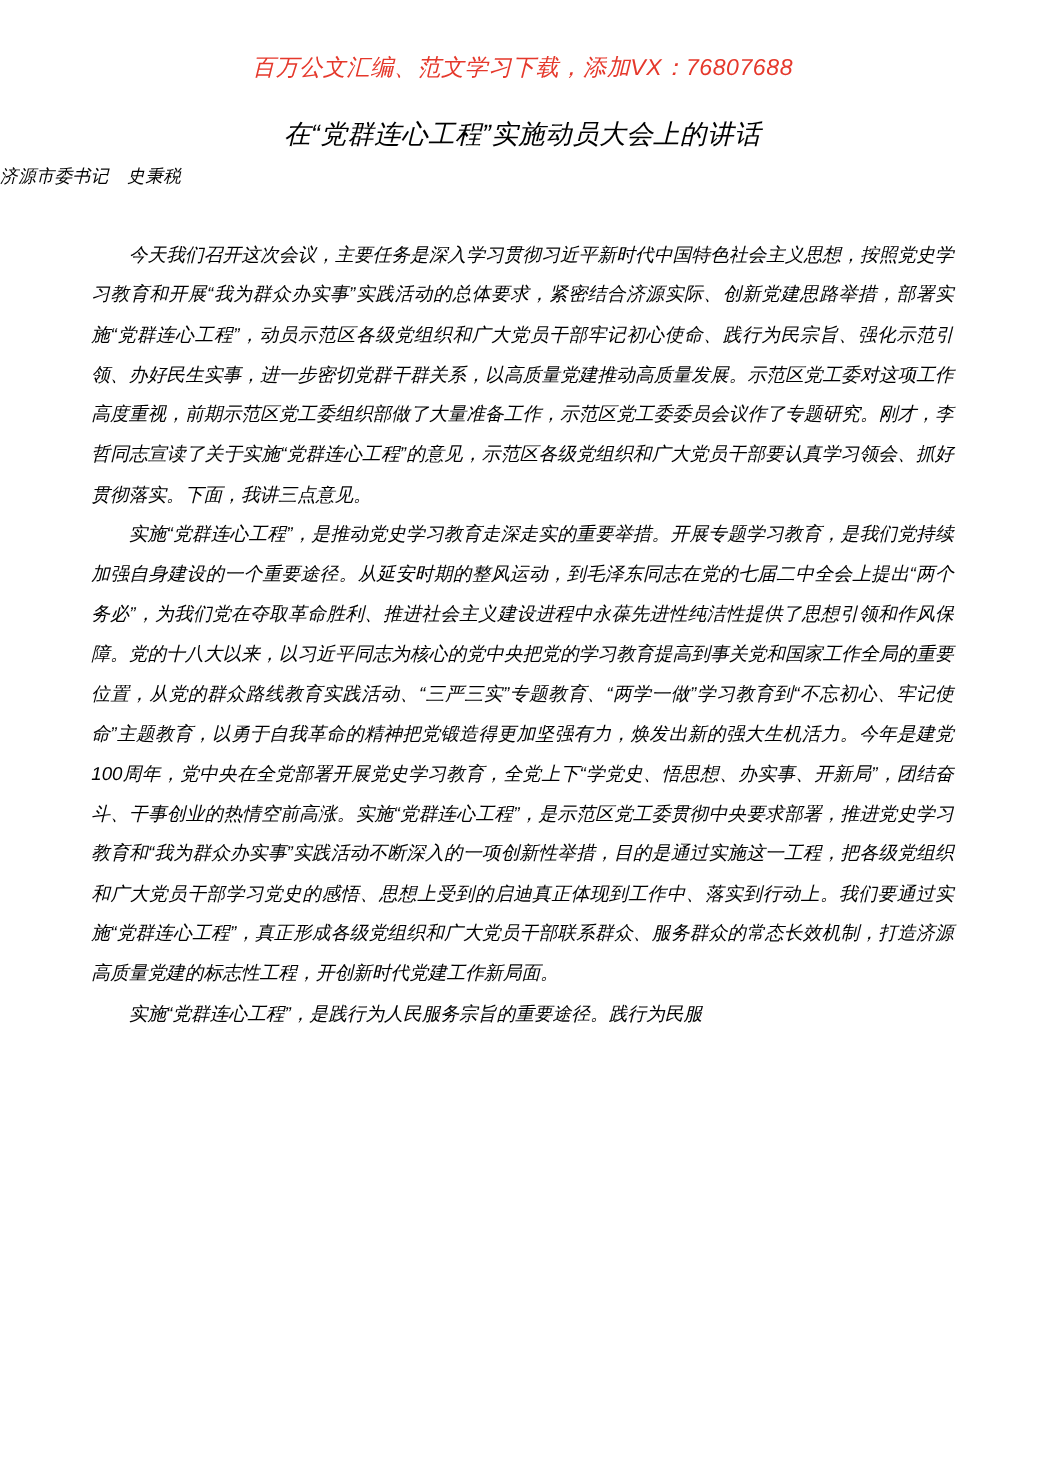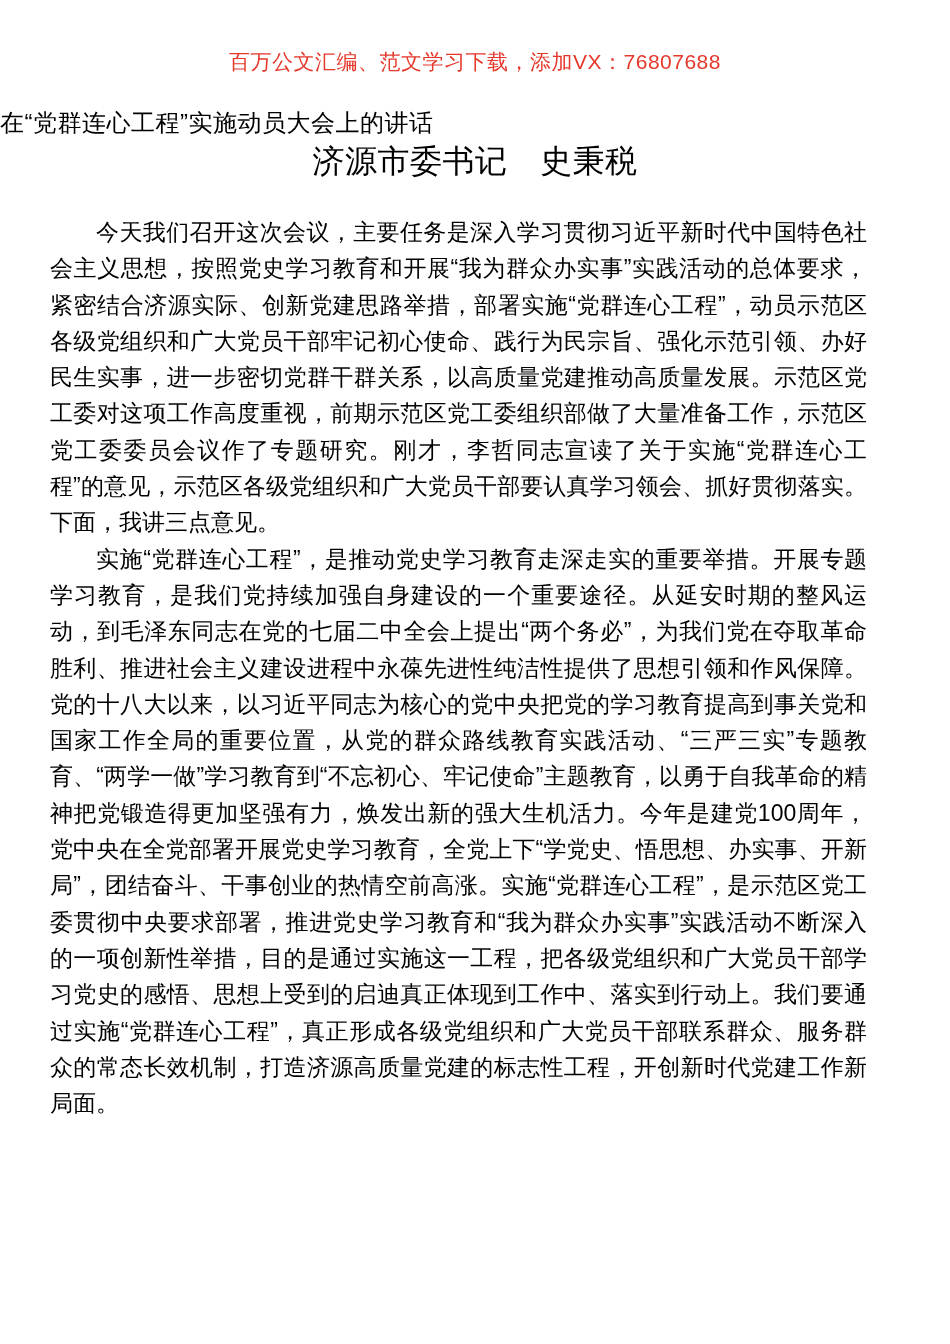--- a/index.html
+++ b/index.html
@@ -6,45 +6,47 @@
   html, body { background: #ffffff; }
   .page {
     position: relative;
     width: 950px;
     height: 1274px;
     margin: 0 auto;
     background: var(--page-background, #ffffff);
     overflow: hidden;
     color: var(--text, #000000);
     font-family: "Liberation Sans", "DejaVu Sans", sans-serif;
+    font-style: italic;
   }
   .notice {
     margin-top: 46px;
     text-align: center;
     font-size: 21px;
     line-height: 32px;
     color: var(--notice-red, #e5382b);
     letter-spacing: 0.5px;
   }
   .title {
     margin-top: 26px;
+    text-align: center;
     font-size: 24px;
     font-weight: normal;
     line-height: 38px;
     letter-spacing: 0.5px;
   }
   .center-line {
-    text-align: center;
-    font-size: 32px;
+    text-align: left;
+    font-size: 16px;
     line-height: 38px;
     letter-spacing: 0.5px;
   }
   .body {
-    margin: 34px 83px 0 50px;
-    font-size: 23px;
+    margin: 34px 83px 0 83px;
+    font-size: 17px;
     line-height: 36.3px;
     text-align: justify;
     text-justify: inter-ideograph;
   }
   .body p { text-indent: 2em; }
   .body p.heading { font-weight: bold; }
   .clip {
     max-height: 37px;
     overflow: hidden;
   }
@@ -68,19 +70,22 @@
   <div class="notice">百万公文汇编、范文学习下载，添加VX：76807688</div>
 
   <h1 class="title">在“党群连心工程”实施动员大会上的讲话</h1>
 
   <div class="center-line">济源市委书记　史秉税</div>
 
 
   <div class="body">
     <p>今天我们召开这次会议，主要任务是深入学习贯彻习近平新时代中国特色社会主义思想，按照党史学习教育和开展“我为群众办实事”实践活动的总体要求，紧密结合济源实际、创新党建思路举措，部署实施“党群连心工程”，动员示范区各级党组织和广大党员干部牢记初心使命、践行为民宗旨、强化示范引领、办好民生实事，进一步密切党群干群关系，以高质量党建推动高质量发展。示范区党工委对这项工作高度重视，前期示范区党工委组织部做了大量准备工作，示范区党工委委员会议作了专题研究。刚才，李哲同志宣读了关于实施“党群连心工程”的意见，示范区各级党组织和广大党员干部要认真学习领会、抓好贯彻落实。下面，我讲三点意见。</p>
     <p>实施“党群连心工程”，是推动党史学习教育走深走实的重要举措。开展专题学习教育，是我们党持续加强自身建设的一个重要途径。从延安时期的整风运动，到毛泽东同志在党的七届二中全会上提出“两个务必”，为我们党在夺取革命胜利、推进社会主义建设进程中永葆先进性纯洁性提供了思想引领和作风保障。党的十八大以来，以习近平同志为核心的党中央把党的学习教育提高到事关党和国家工作全局的重要位置，从党的群众路线教育实践活动、“三严三实”专题教育、“两学一做”学习教育到“不忘初心、牢记使命”主题教育，以勇于自我革命的精神把党锻造得更加坚强有力，焕发出新的强大生机活力。今年是建党100周年，党中央在全党部署开展党史学习教育，全党上下“学党史、悟思想、办实事、开新局”，团结奋斗、干事创业的热情空前高涨。实施“党群连心工程”，是示范区党工委贯彻中央要求部署，推进党史学习教育和“我为群众办实事”实践活动不断深入的一项创新性举措，目的是通过实施这一工程，把各级党组织和广大党员干部学习党史的感悟、思想上受到的启迪真正体现到工作中、落实到行动上。我们要通过实施“党群连心工程”，真正形成各级党组织和广大党员干部联系群众、服务群众的常态长效机制，打造济源高质量党建的标志性工程，开创新时代党建工作新局面。</p>
+    <div class="clip">
+      <p>实施“党群连心工程”，是践行为人民服务宗旨的重要途径。践行为民服</p>
+    </div>
   </div>
 
   <div class="footer">
     <span class="brand">★政论文公众号</span><span class="dash">—</span><span class="pagenum">1</span><span class="dash">—</span>
   </div>
 
 </div>
 
 </body></html>

